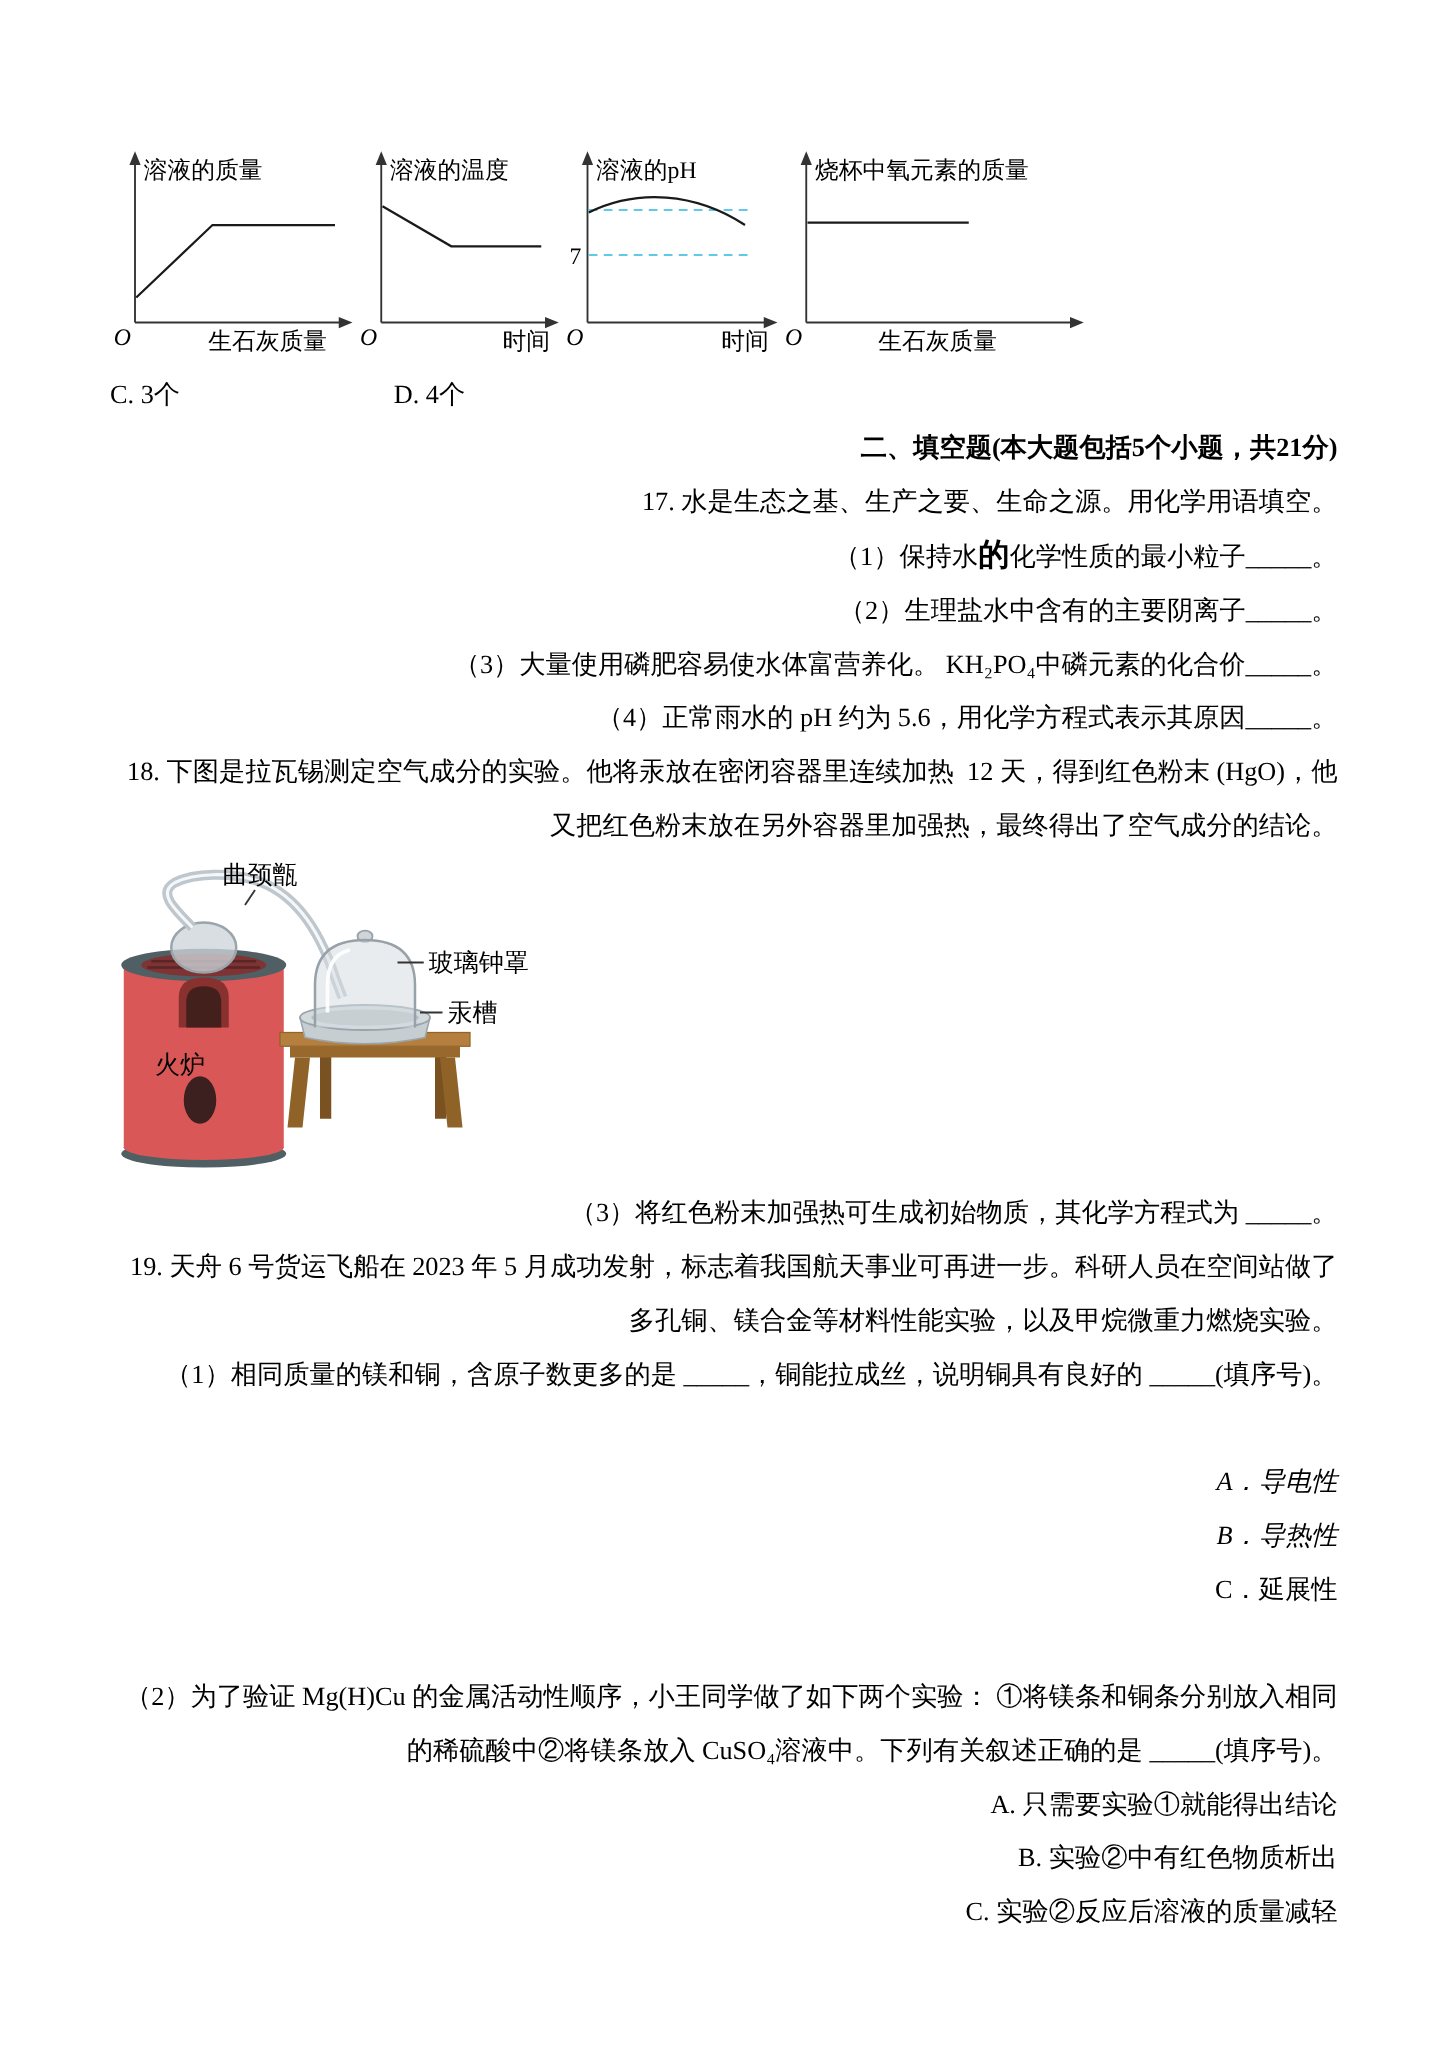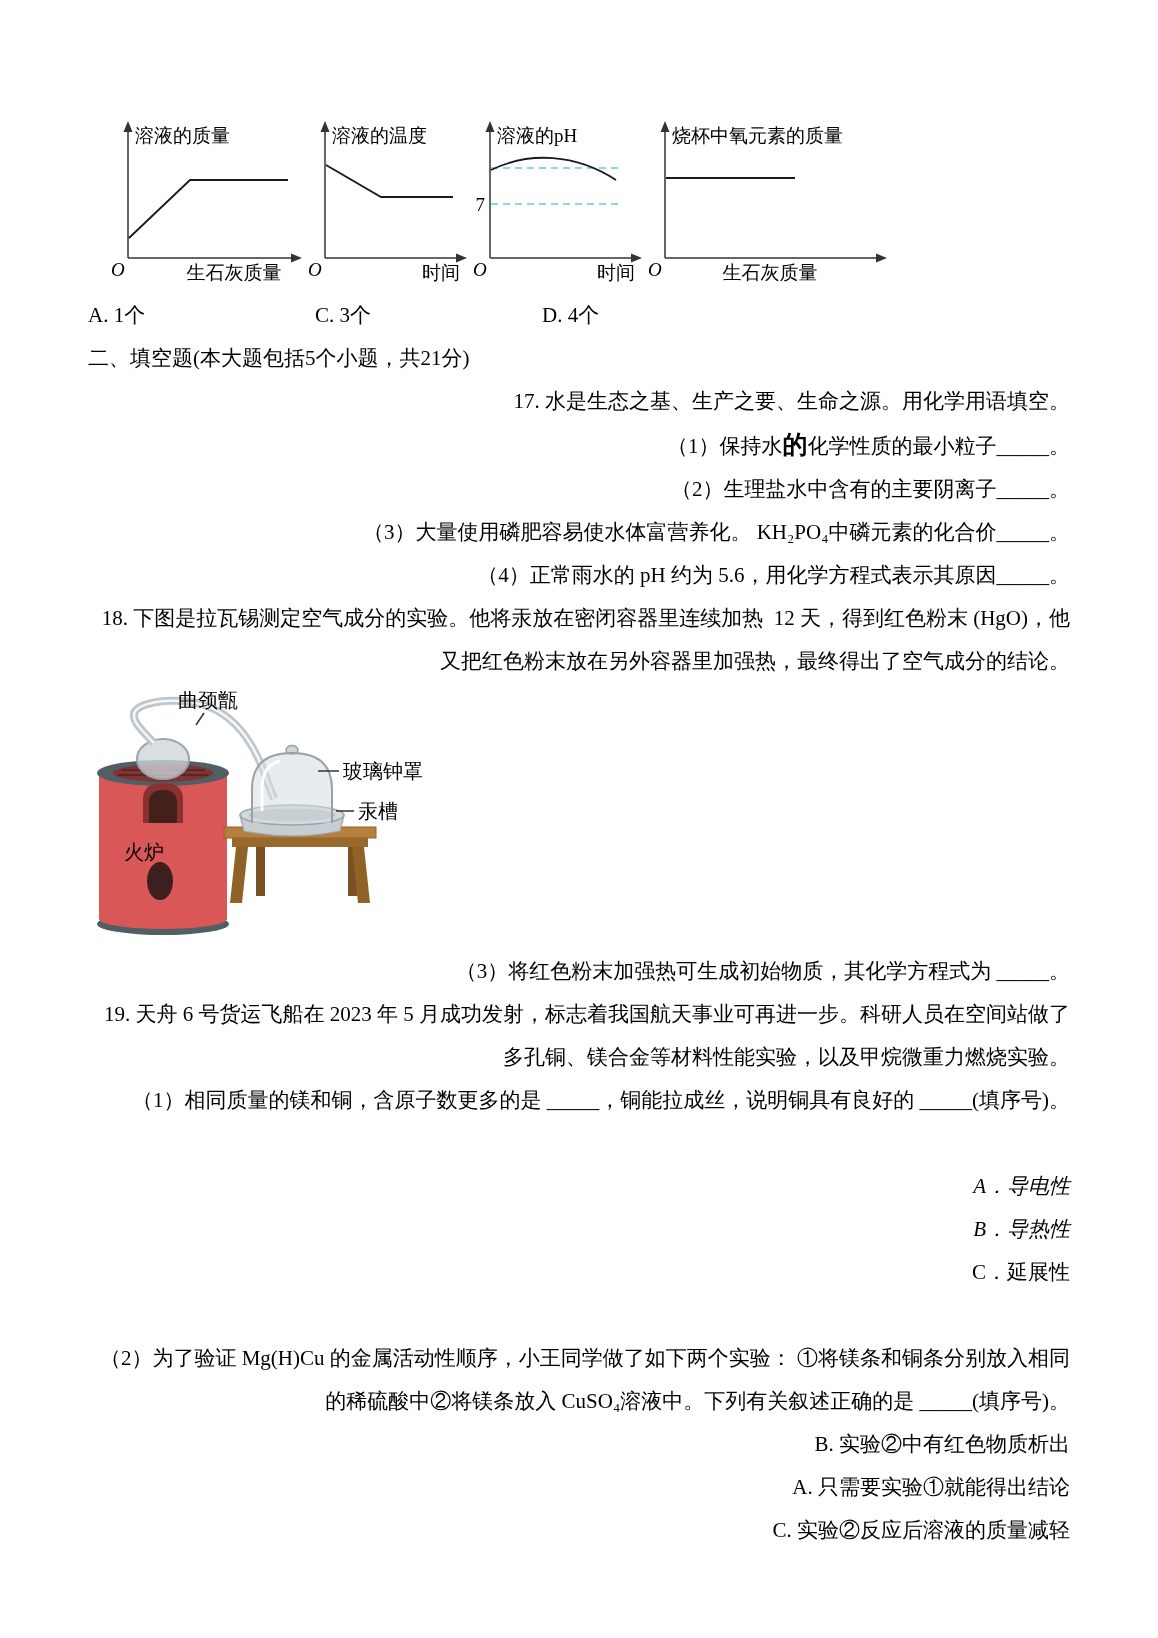--- a/index.html
+++ b/index.html
@@ -5,34 +5,34 @@
   * { box-sizing: border-box; }
   html, body { margin: 0; padding: 0; }
   body {
     width: 1158px; min-height: 1638px; background: #ffffff; color: #000;
     font-family: "Liberation Serif", "DejaVu Serif", serif;
     font-size: 21px;
   }
   .page { padding: 118px 88px 60px 88px; }
 
   
-  .graphs-row { display: flex; align-items: flex-start; margin-left: 20px; }
+  .graphs-row { display: flex; align-items: flex-start; }
   .graph { position: relative; }
   .graph svg { display: block; overflow: visible; }
   .axis { stroke: #333; stroke-width: 1.5; }
   .axisfill { fill: #333; }
   .curve { stroke: #1a1a1a; stroke-width: 1.8; fill: none; }
   .dash { stroke: #62c8e8; stroke-width: 1.6; stroke-dasharray: 7 5; fill: none; }
   svg text { font-family: inherit; fill: #000; }
 
   .choices-row { display: flex; margin-top: 8px; line-height: 43px; }
   .choice { width: 227px; }
   .choice:last-child { width: auto; }
 
-  .section-title { font-weight: normal; line-height: 43px; }
+  .section-title { font-weight: bold; line-height: 43px; text-align: right; }
   .line, .para { line-height: 43px; white-space: pre-wrap; text-align: right; }
   .bold-de { font-weight: bold; font-size: 25px; }
 
   .figure-wrap { margin: 8px 0 8px 8px; }
   .abc-row span { display: inline-block; }
   .abc-row span:nth-child(1), .abc-row span:nth-child(2) { width: 167px; font-style: italic; }
 </style>
 </head>
 <body>
 
@@ -90,21 +90,20 @@
         <polygon class="axisfill" points="242,140 231,135.5 231,144.5"></polygon>
         <path class="curve" d="M21,60 L150,60"></path>
         <text x="27" y="24" font-size="19">烧杯中氧元素的质量</text>
         <text x="3" y="158" font-size="19" font-style="italic">O</text>
         <text x="125" y="161" font-size="19" text-anchor="middle">生石灰质量</text>
       </svg>
     </div>
   </div>
 
   <div class="choices-row">
-    <span class="choice">A. 1个</span>
     <span class="choice">C. 3个</span>
     <span class="choice">D. 4个</span>
   </div>
 
   <div class="section-title">二、填空题(本大题包括5个小题，共21分)</div>
 
   <div class="line">17. 水是生态之基、生产之要、生命之源。用化学用语填空。</div>
   <div class="line"><span>（1）保持水</span><span class="bold-de">的</span><span>化学性质的最小粒子_____。</span></div>
   <div class="line">（2）生理盐水中含有的主要阴离子_____。</div>
   <div class="line">（3）大量使用磷肥容易使水体富营养化。 KH₂PO₄中磷元素的化合价_____。</div>
@@ -171,17 +170,17 @@
   <div class="line">（3）将红色粉末加强热可生成初始物质，其化学方程式为 _____。</div>
 
   <div class="para">19. 天舟 6 号货运飞船在 2023 年 5 月成功发射，标志着我国航天事业可再进一步。科研人员在空间站做了多孔铜、镁合金等材料性能实验，以及甲烷微重力燃烧实验。</div>
   <div class="line">（1）相同质量的镁和铜，含原子数更多的是 _____，铜能拉成丝，说明铜具有良好的 _____(填序号)。</div>
   <div class="line abc-row">
     <span>A．导电性</span>
     <span>B．导热性</span>
     <span>C．延展性</span>
   </div>
   <div class="para">（2）为了验证 Mg(H)Cu 的金属活动性顺序，小王同学做了如下两个实验： ①将镁条和铜条分别放入相同的稀硫酸中②将镁条放入 CuSO₄溶液中。下列有关叙述正确的是 _____(填序号)。</div>
+  <div class="line">A. 只需要实验①就能得出结论</div>
   <div class="line">B. 实验②中有红色物质析出</div>
-  <div class="line">A. 只需要实验①就能得出结论</div>
   <div class="line">C. 实验②反应后溶液的质量减轻</div>
 
 </div>
 
 </body></html>

